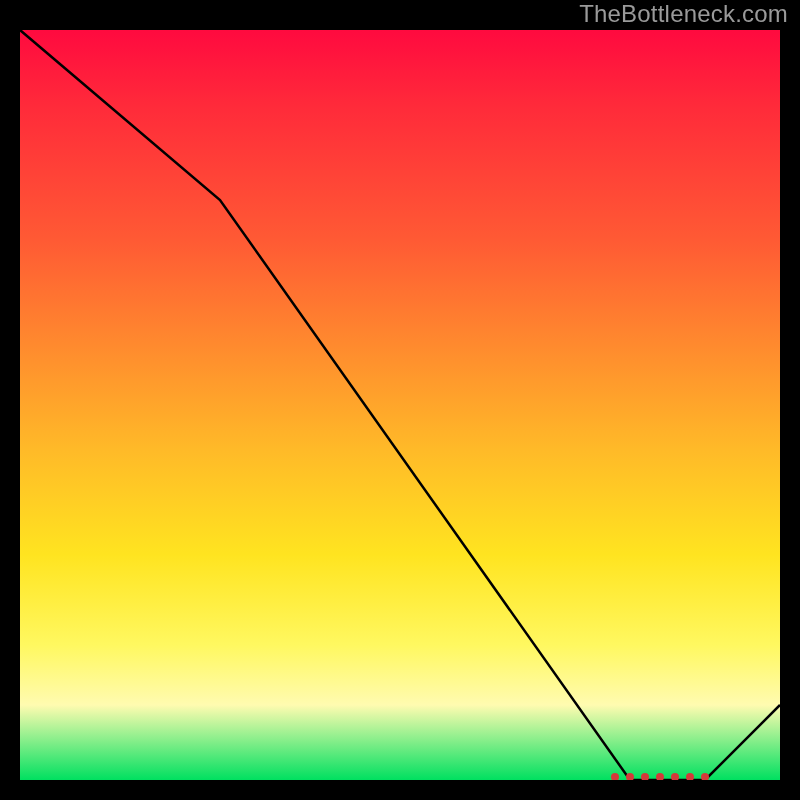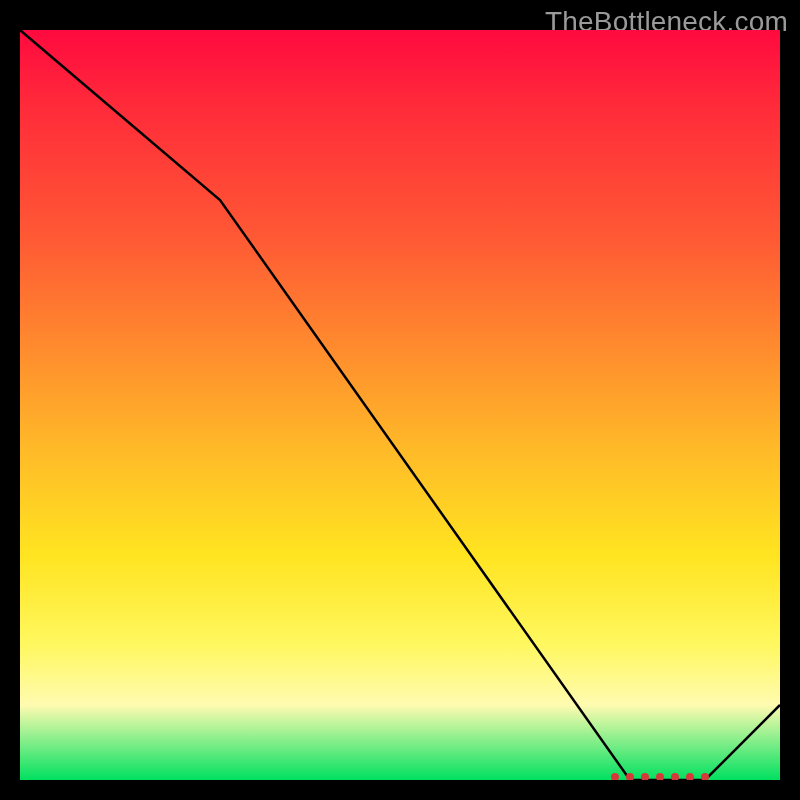--- a/index.html
+++ b/index.html
@@ -40,24 +40,24 @@
   .curve {
     position: absolute;
     left: 0;
     top: 0;
     width: 760px;
     height: 750px;
     pointer-events: none;
   }
   .watermark {
     position: absolute;
-    top: 6px;
+    top: 0;
     right: 12px;
     color: #9a9a9a;
-    font-size: 28px;
+    font-size: 24px;
     letter-spacing: 0.2px;
     font-weight: 400;
   }
 </style>
 </head>
 <body>
 
 <div class="stage">
 
   <div class="watermark">TheBottleneck.com</div>

